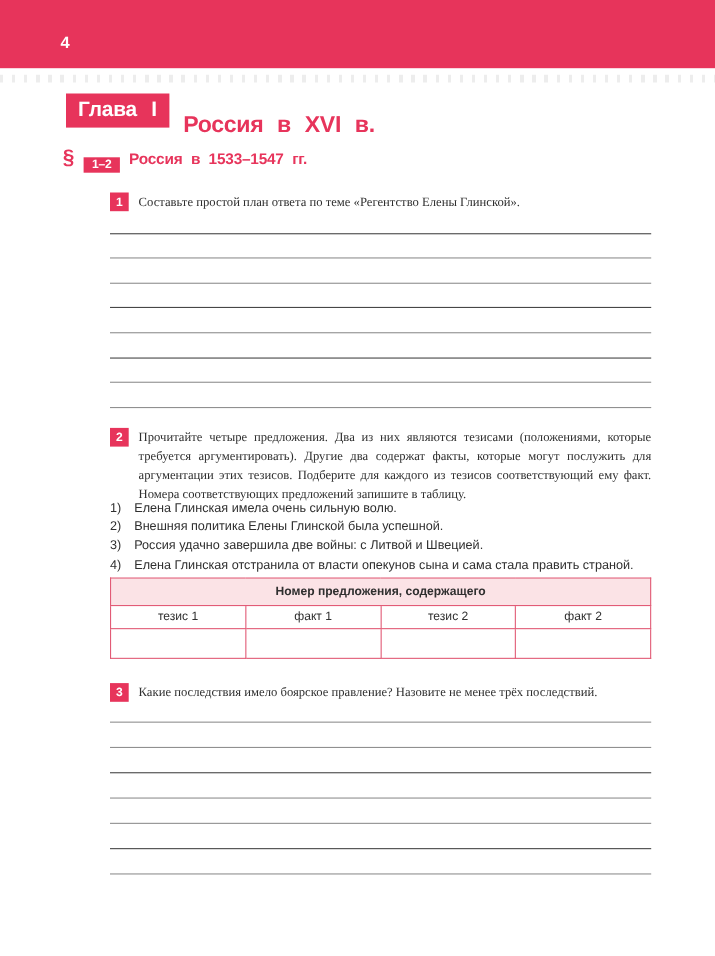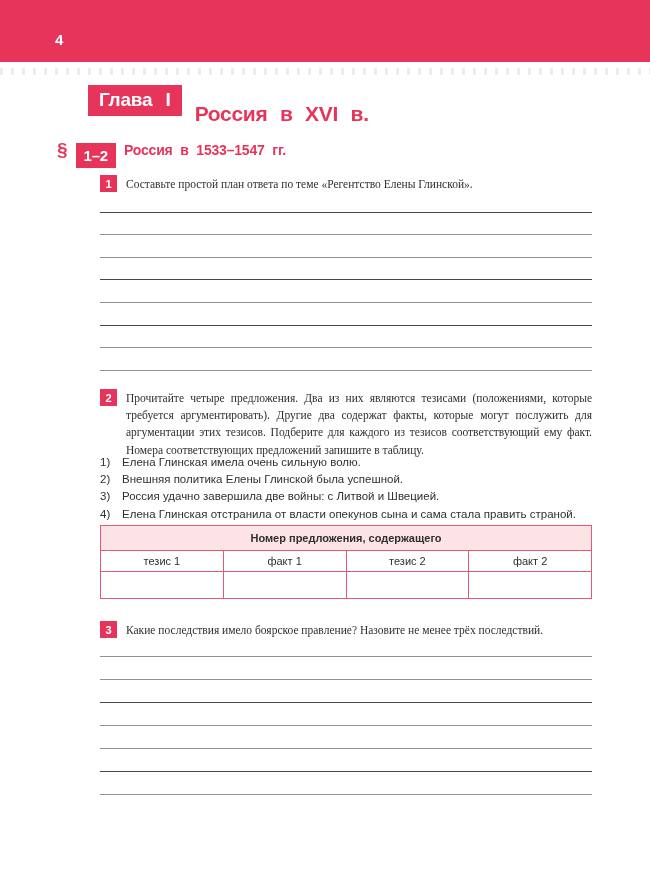--- a/index.html
+++ b/index.html
@@ -19,28 +19,28 @@
   .topbar{position:absolute;top:0;left:0;width:650px;height:62px;background:var(--accent);}
   .page-num{position:absolute;left:55px;top:31px;color:#ffffff;font-size:15px;font-weight:bold;}
 
   
   .perforation{position:absolute;top:68px;left:0;width:650px;height:7px;
     background:repeating-linear-gradient(90deg,#ededed 0 3px,transparent 3px 11px);}
 
   
   .chapter{position:absolute;top:74px;left:60px;display:flex;align-items:center;gap:13px;}
   .chapter-badge{background:var(--accent);color:#ffffff;font-weight:bold;font-size:19px;
-    height:31px;display:flex;align-items:center;padding:0 11px;word-spacing:8px;letter-spacing:-0.2px;margin-left:28px;}
+    height:31px;display:flex;align-items:center;padding:0 11px;word-spacing:8px;letter-spacing:-0.2px;}
   .chapter-title{color:var(--accent);font-weight:bold;font-size:21px;word-spacing:7px;letter-spacing:-0.3px;margin-top:28px;}
 
   
   .section{position:absolute;top:131px;left:57px;display:flex;align-items:center;gap:8px;}
   .section-sign{color:var(--accent);font-weight:bold;font-size:19px;}
-  .section-badge{background:var(--accent);color:#ffffff;font-weight:bold;font-size:15px;
-    height:25px;display:flex;align-items:center;padding:0 8px;letter-spacing:-0.2px;margin-top:12px;}
+  .section-badge{background:var(--accent);color:#ffffff;font-weight:bold;font-size:11px;
+    height:14px;display:flex;align-items:center;padding:0 8px;letter-spacing:-0.2px;margin-top:12px;}
   .section-title{color:var(--accent);font-weight:bold;font-size:14px;word-spacing:4px;letter-spacing:-0.2px;}
 
   
   .task-row{position:absolute;left:100px;width:492px;display:flex;gap:9px;align-items:flex-start;}
   .num-badge{flex:0 0 auto;width:17px;height:17px;background:var(--accent);color:#ffffff;
     font-weight:bold;font-size:11px;display:flex;align-items:center;justify-content:center;}
   .task-text{font-size:11.5px;line-height:17.2px;color:var(--text);padding-top:1px;font-family:Liberation Serif, serif;}
   .task-text.justify{text-align:justify;}
 
   

